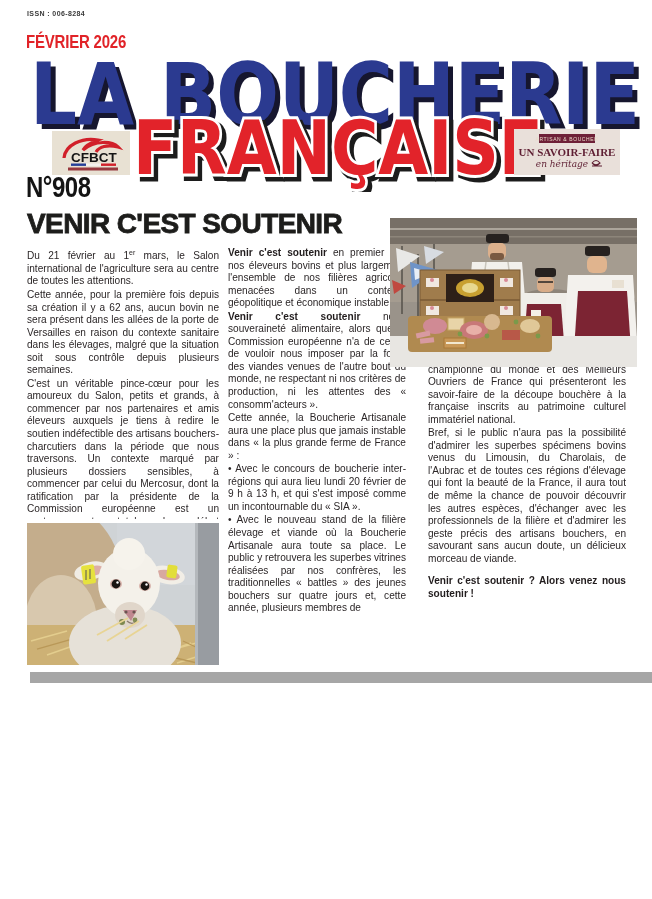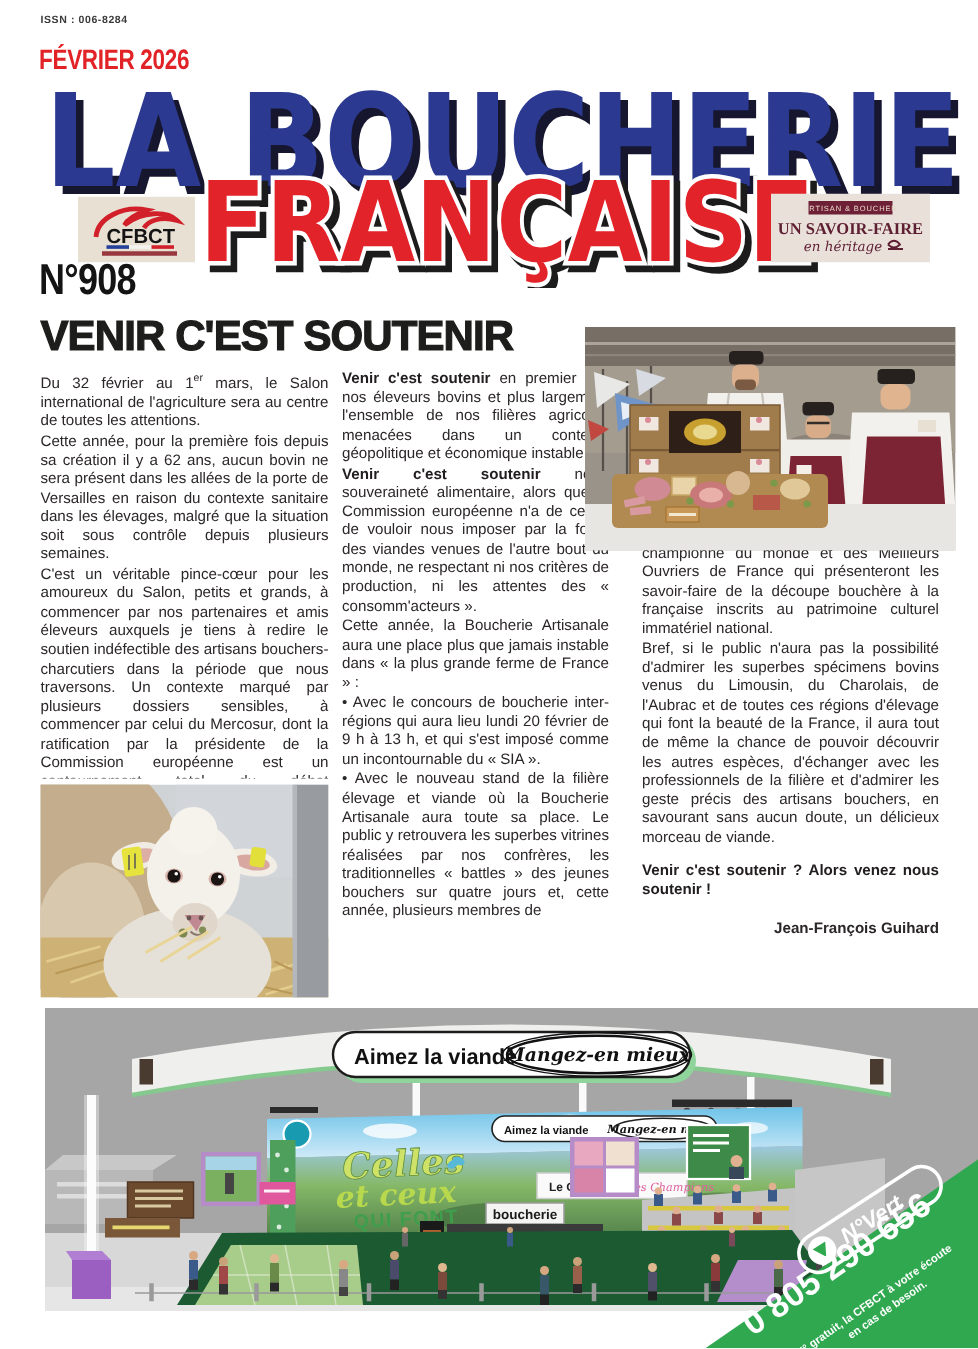--- a/index.html
+++ b/index.html
@@ -1,16 +1,16 @@
 <!DOCTYPE html>
 <html><head>
 <meta charset="utf-8">
 <style>
   html,body{margin:0;padding:0;background:#ffffff;}
-  .page{position:relative;width:652px;height:899px;background:#ffffff;overflow:hidden;
+  .page{position:relative;width:652px;height:683px;background:#ffffff;overflow:hidden;
         font-family:"Liberation Sans",sans-serif;color:#2b2627;}
   .abs{position:absolute;}
 
   .issn{left:27px;top:10px;font-size:7px;letter-spacing:.4px;color:#3a3a3a;font-weight:bold;}
   .date{left:26px;top:30px;font-size:15px;font-weight:bold;color:#e12328;
         transform:scaleY(1.25);transform-origin:top left;letter-spacing:-.2px;font-family:"Liberation Sans",sans-serif;}
   .issue{left:26px;top:171px;font-size:24px;font-weight:bold;color:#141414;
         transform:scaleY(1.2);transform-origin:top left;letter-spacing:-.5px;}
 
   .masthead-svg{left:0;top:42px;}
@@ -70,39 +70,38 @@
     <text x="53" y="27" text-anchor="middle" font-family="Liberation Serif, serif" font-weight="bold" font-size="11" fill="#5f1f33">UN SAVOIR-FAIRE</text>
     <text x="48" y="38" text-anchor="middle" font-family="DejaVu Serif, serif" font-style="italic" font-size="9" fill="#5f1f33">en héritage</text>
     <path d="M78,34 q4,-5 8,0 q-4,4 -8,0 M78,37 h10" stroke="#5f1f33" stroke-width="1.2" fill="none"></path>
   </svg>
 
   <div class="abs issue">N°908</div>
 
   <div class="abs headline">VENIR C'EST SOUTENIR</div>
 
   <div class="col" id="col1">
-    <p><span>Du 32 février au 1</span><sup>er</sup><span> mars, le Salon international de l'agriculture sera au centre de toutes les attentions.</span></p>
+    <p><span>Du 21 février au 1</span><sup>er</sup><span> mars, le Salon international de l'agriculture sera au centre de toutes les attentions.</span></p>
     <p>Cette année, pour la première fois depuis sa création il y a 62 ans, aucun bovin ne sera présent dans les allées de la porte de Versailles en raison du contexte sanitaire dans les élevages, malgré que la situation soit sous contrôle depuis plusieurs semaines.</p>
     <p>C'est un véritable pince-cœur pour les amoureux du Salon, petits et grands, à commencer par nos partenaires et amis éleveurs auxquels je tiens à redire le soutien indéfectible des artisans bouchers-charcutiers dans la période que nous traversons. Un contexte marqué par plusieurs dossiers sensibles, à commencer par celui du Mercosur, dont la ratification par la présidente de la Commission européenne est un contournement total du débat démocratique.</p>
 
   </div>
 
   <div class="col" id="col2">
     <p><b>Venir c'est soutenir</b><span> en premier lieu nos éleveurs bovins et plus largement l'ensemble de nos filières agricoles menacées dans un contexte géopolitique et économique instable ;</span></p>
     <p><b>Venir c'est soutenir</b><span> notre souveraineté alimentaire, alors que la Commission européenne n'a de cesse de vouloir nous imposer par la force des viandes venues de l'autre bout du monde, ne respectant ni nos critères de production, ni les attentes des « consomm'acteurs ».</span></p>
     <p>Cette année, la Boucherie Artisanale aura une place plus que jamais instable dans « la plus grande ferme de France » :</p>
     <p>• Avec le concours de boucherie inter-régions qui aura lieu lundi 20 février de 9 h à 13 h, et qui s'est imposé comme un incontournable du « SIA ».</p>
     <p>• Avec le nouveau stand de la filière élevage et viande où la Boucherie Artisanale aura toute sa place. Le public y retrouvera les superbes vitrines réalisées par nos confrères, les traditionnelles « battles » des jeunes bouchers sur quatre jours et, cette année, plusieurs membres de</p>
   </div>
 
   <div class="col" id="col3">
     <p>l'équipe de France de Boucherie championne du monde et des Meilleurs Ouvriers de France qui présenteront les savoir-faire de la découpe bouchère à la française inscrits au patrimoine culturel immatériel national.</p>
     <p>Bref, si le public n'aura pas la possibilité d'admirer les superbes spécimens bovins venus du Limousin, du Charolais, de l'Aubrac et de toutes ces régions d'élevage qui font la beauté de la France, il aura tout de même la chance de pouvoir découvrir les autres espèces, d'échanger avec les professionnels de la filière et d'admirer les geste précis des artisans bouchers, en savourant sans aucun doute, un délicieux morceau de viande.</p>
     <p style="margin-top:10px"><b>Venir c'est soutenir ? Alors venez nous soutenir !</b></p>
-    <p class="sig">Jean-François Guihard</p>
   </div>
 
   <svg class="photo" id="team-photo" width="247" height="149">
     <rect width="247" height="149" fill="#9a938a"></rect>
     <rect width="247" height="26" fill="#776f66"></rect>
     <rect y="10" x="0" width="247" height="2" fill="#cfc8bc" opacity=".6"></rect>
     <rect y="18" x="0" width="247" height="1.5" fill="#8d857a"></rect>
     <rect y="26" width="247" height="58" fill="#a59c90"></rect>
     <ellipse cx="70" cy="80" rx="30" ry="8" fill="#6a6258" opacity=".7"></ellipse>
     <ellipse cx="160" cy="78" rx="26" ry="7" fill="#7d746a" opacity=".6"></ellipse>

